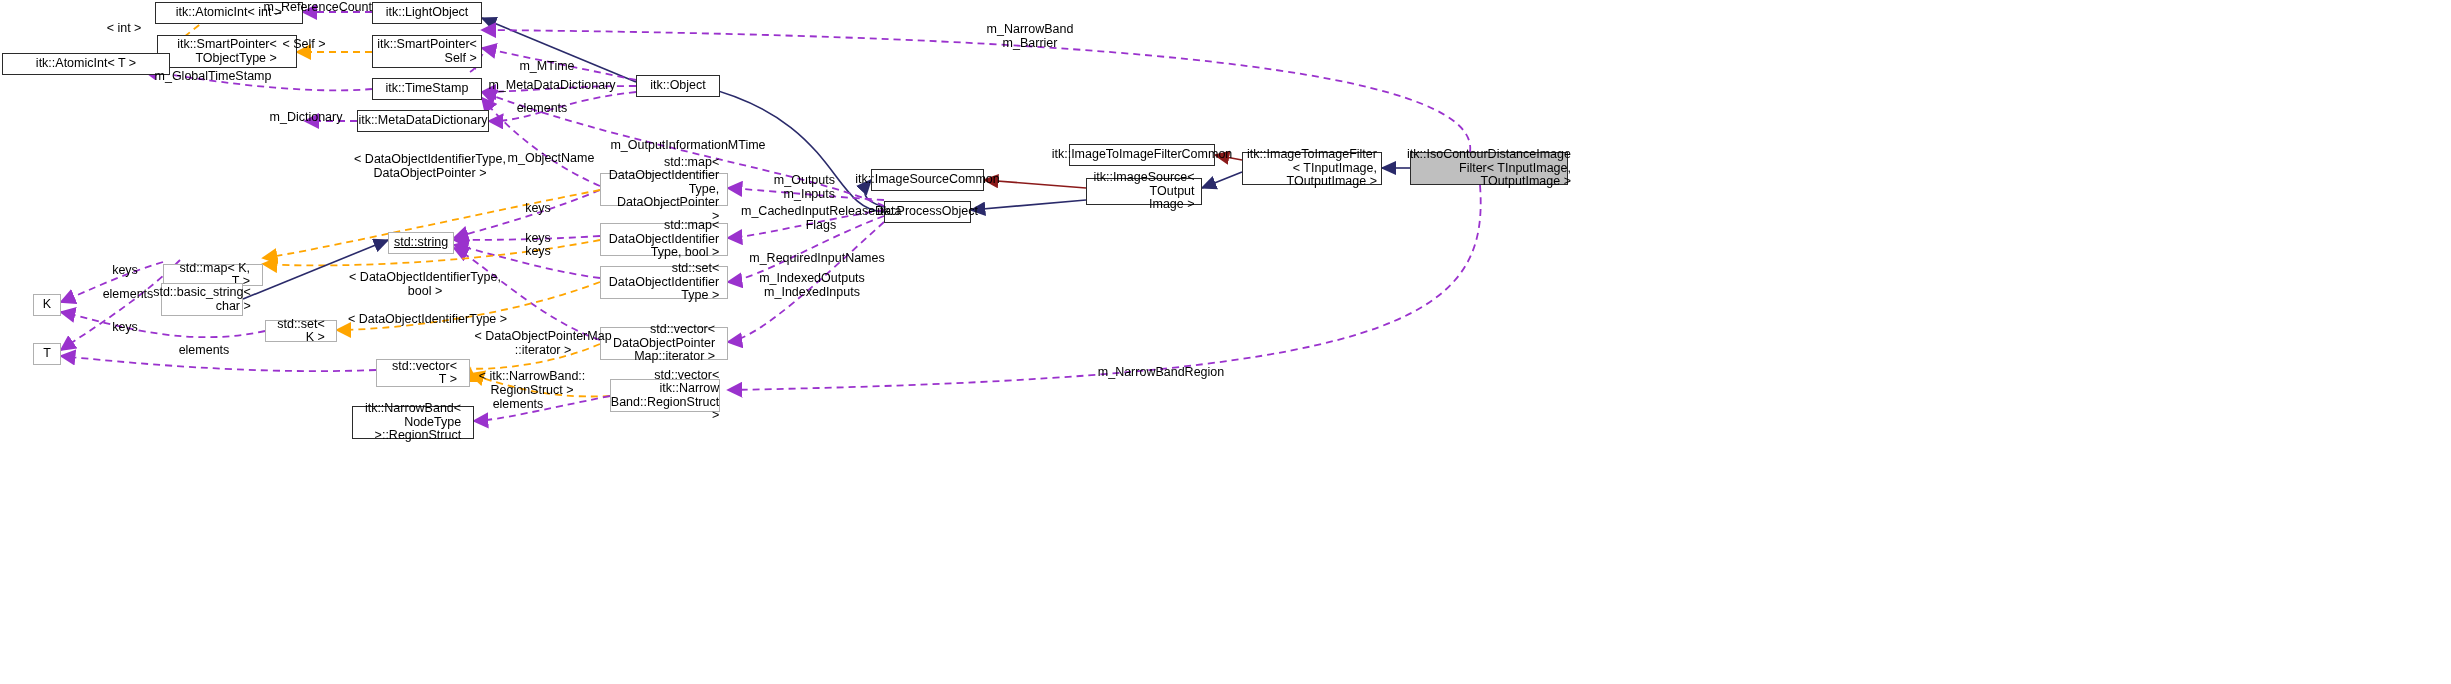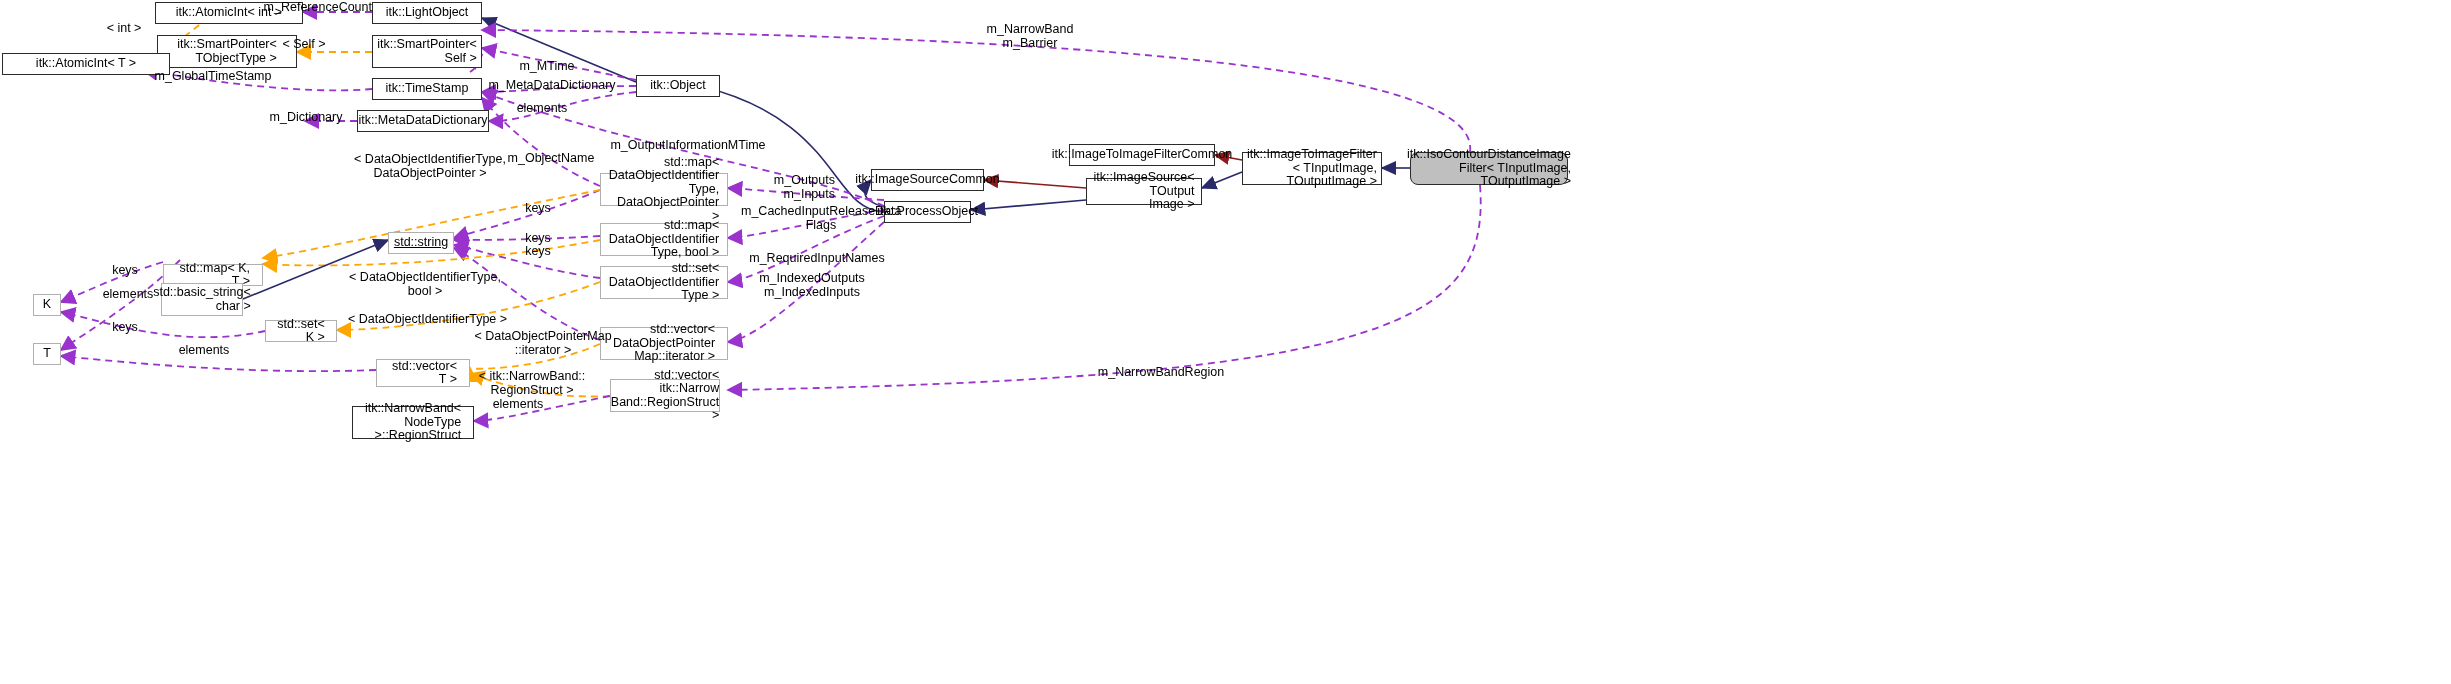--- a/index.html
+++ b/index.html
@@ -87,21 +87,21 @@
 TObjectType &gt;</div>
       <div class="node solid" style="left: 372px; top: 35px; width: 110px; height: 33px;">itk::SmartPointer&lt;
 Self &gt;</div>
       <div class="node solid" style="left: 2px; top: 53px; width: 168px; height: 22px;">itk::AtomicInt&lt; T &gt;</div>
       <div class="node solid" style="left: 372px; top: 78px; width: 110px; height: 22px;">itk::TimeStamp</div>
       <div class="node solid" style="left: 636px; top: 75px; width: 84px; height: 22px;">itk::Object</div>
       <div class="node solid" style="left: 357px; top: 110px; width: 132px; height: 22px;">itk::MetaDataDictionary</div>
       <div class="node solid" style="left: 1069px; top: 144px; width: 146px; height: 22px;">itk::ImageToImageFilterCommon</div>
       <div class="node solid" style="left: 1242px; top: 152px; width: 140px; height: 33px;">itk::ImageToImageFilter
 &lt; TInputImage, TOutputImage &gt;</div>
-      <div class="node focus" style="left: 1410px; top: 152px; width: 158px; height: 33px; border-radius: 8px;">itk::IsoContourDistanceImage
+      <div class="node focus" style="left: 1410px; top: 152px; width: 158px; height: 33px;">itk::IsoContourDistanceImage
 Filter&lt; TInputImage, TOutputImage &gt;</div>
       <div class="node solid" style="left: 871px; top: 169px; width: 113px; height: 22px;">itk::ImageSourceCommon</div>
       <div class="node light" style="left: 600px; top: 173px; width: 128px; height: 33px;">std::map&lt; DataObjectIdentifier
 Type, DataObjectPointer &gt;</div>
       <div class="node solid" style="left: 1086px; top: 178px; width: 116px; height: 27px;">itk::ImageSource&lt; TOutput
 Image &gt;</div>
       <div class="node solid" style="left: 884px; top: 201px; width: 87px; height: 22px;">itk::ProcessObject</div>
       <div class="node light" style="left: 388px; top: 232px; width: 66px; height: 22px; text-decoration: underline;">std::string</div>
       <div class="node light" style="left: 600px; top: 223px; width: 128px; height: 33px;">std::map&lt; DataObjectIdentifier
 Type, bool &gt;</div>

